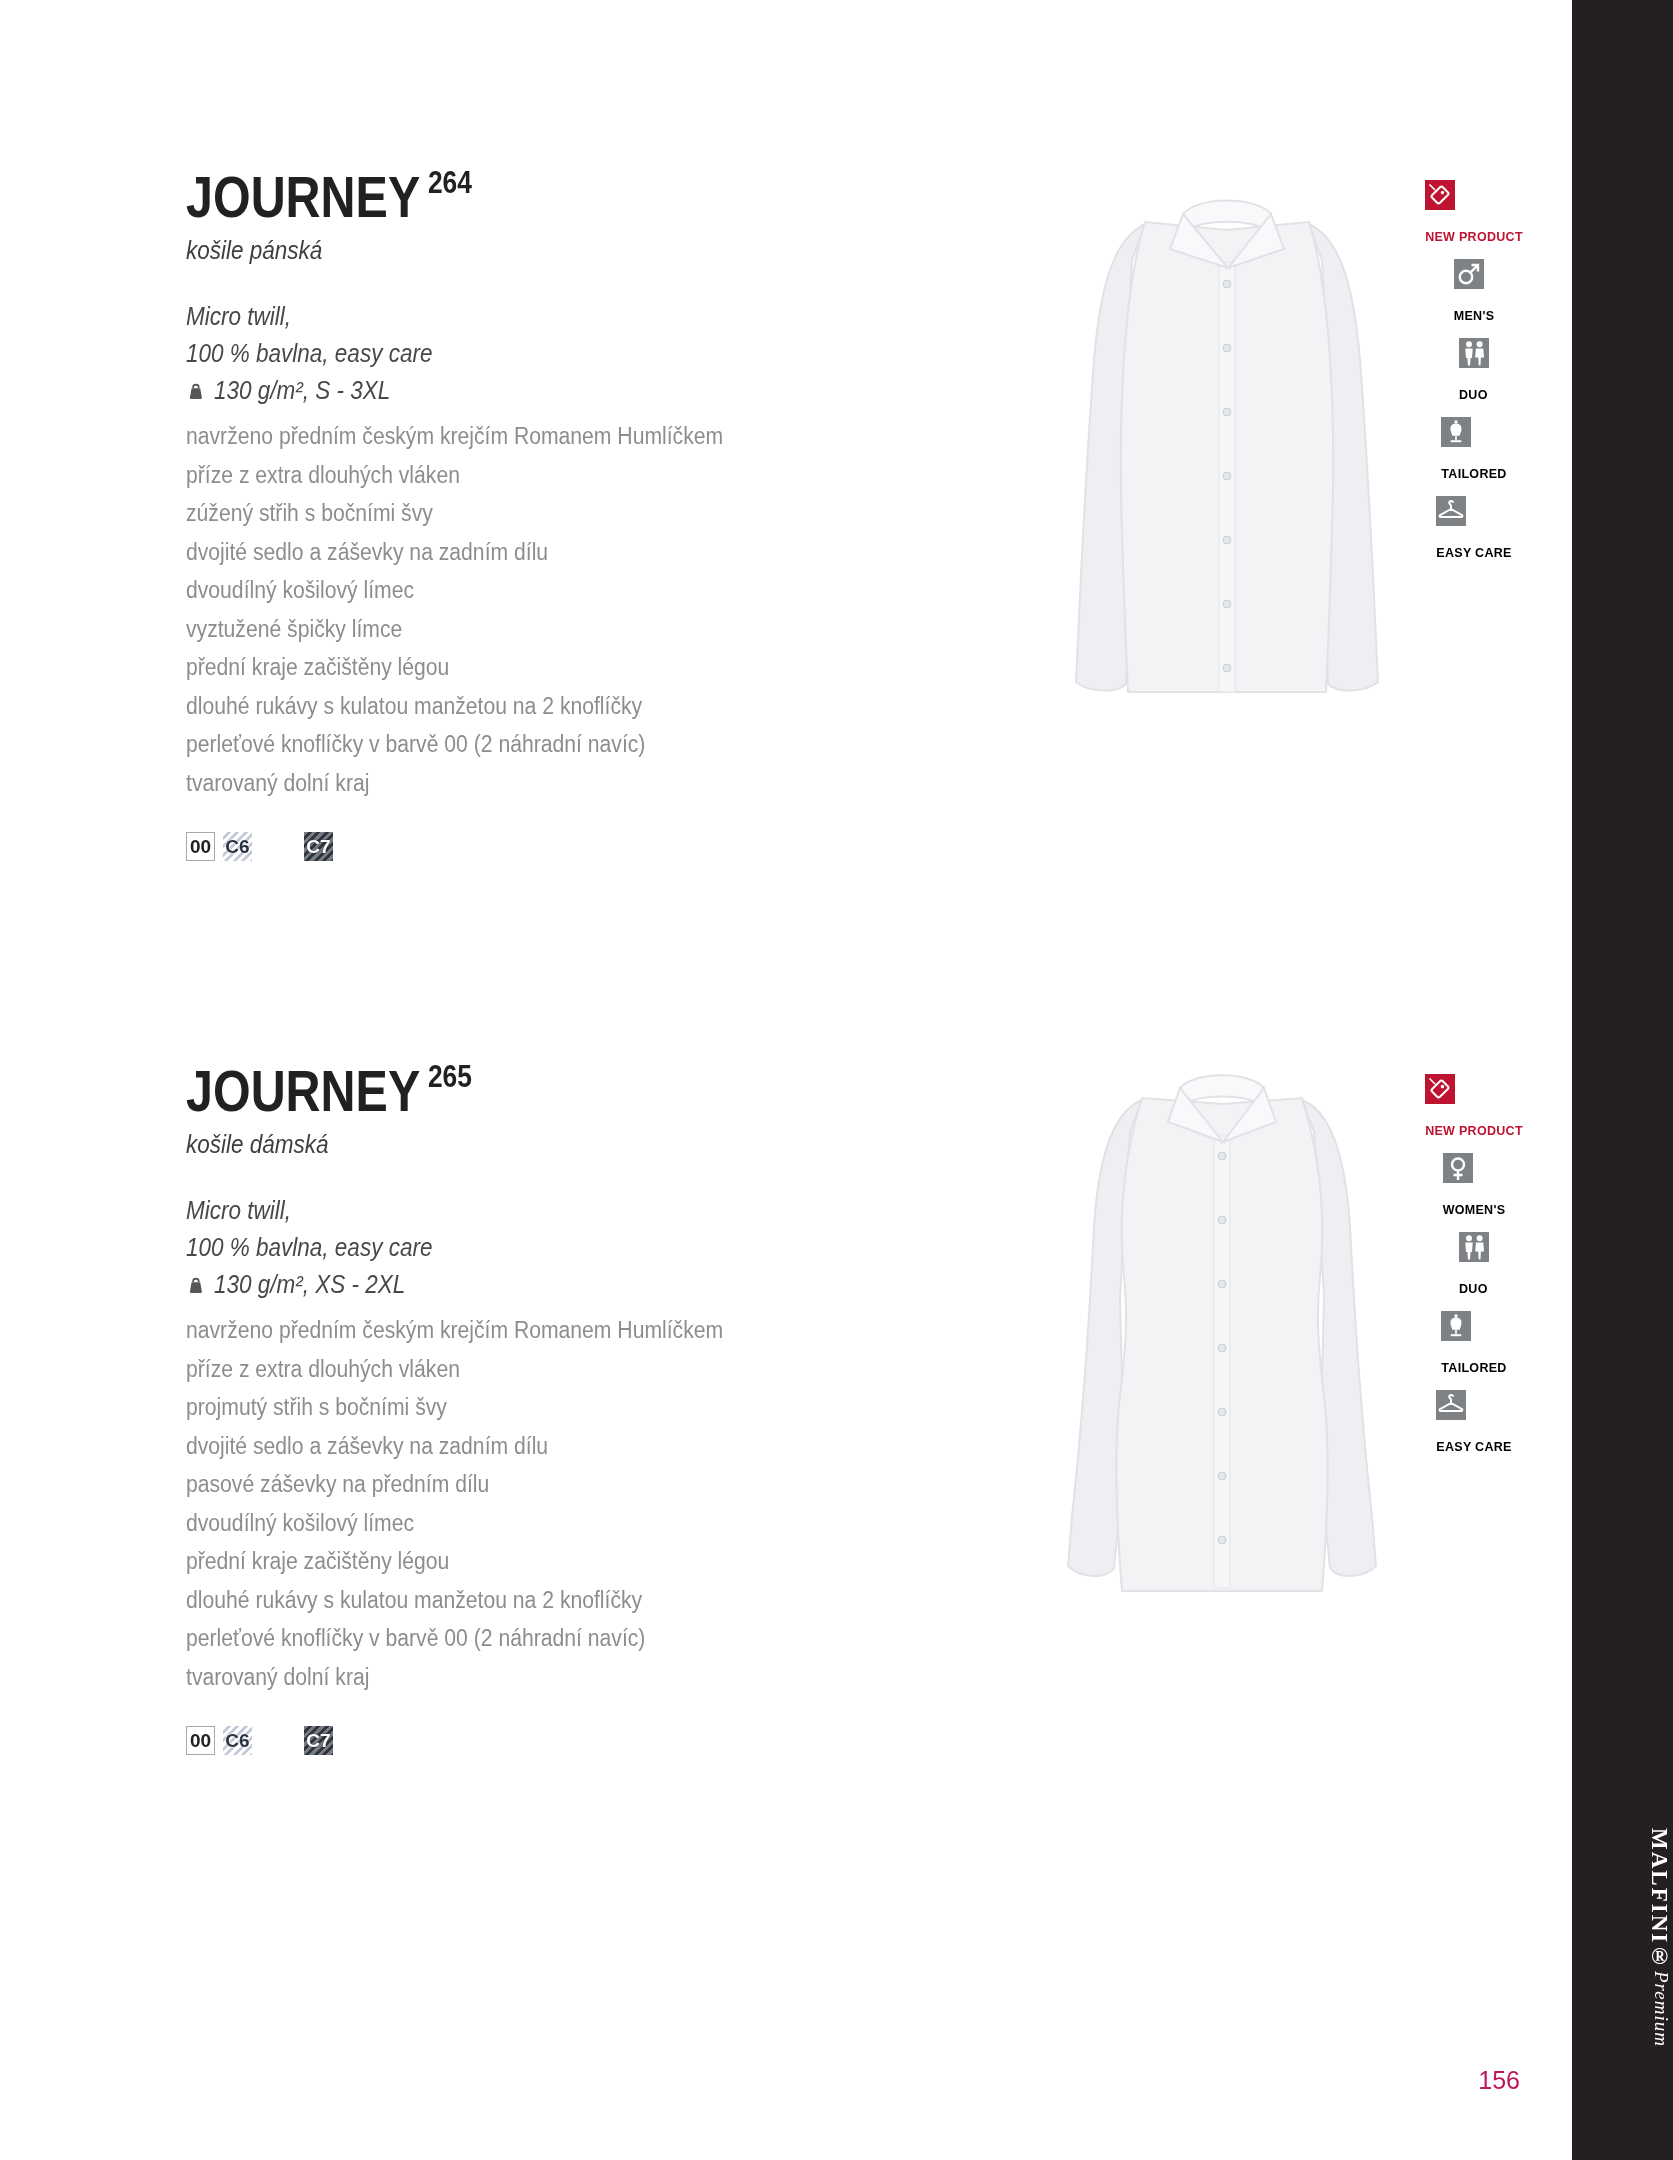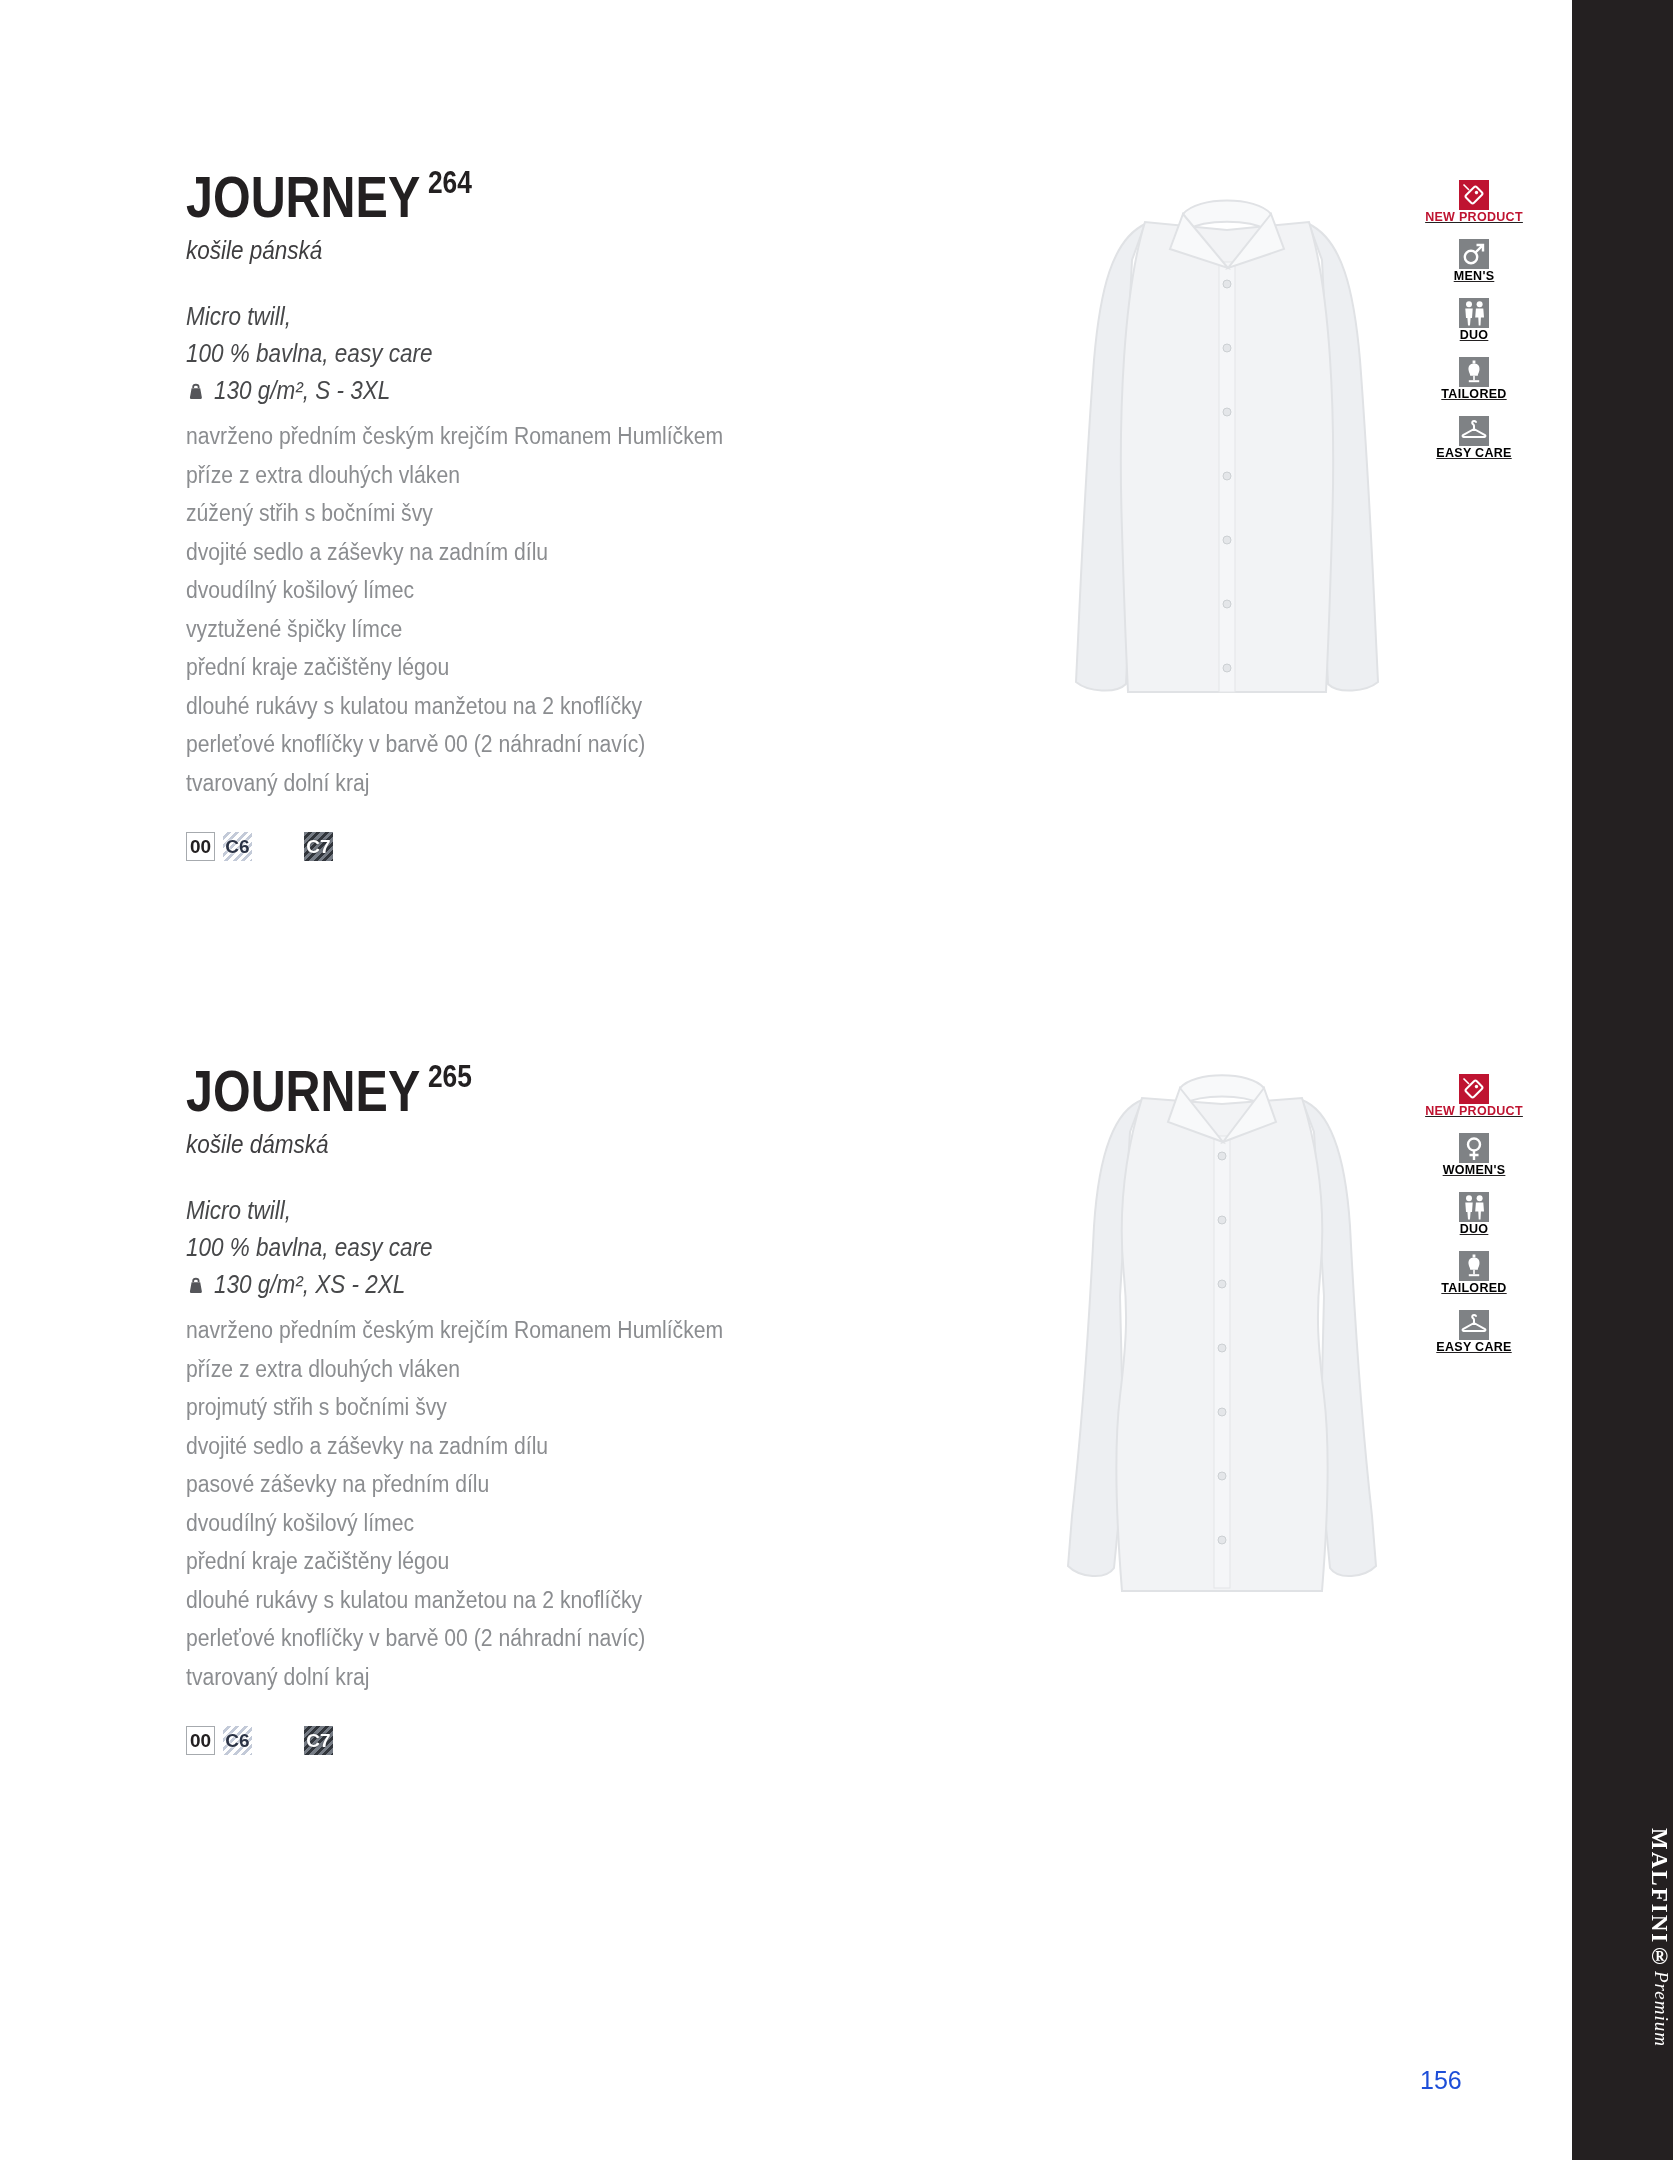--- a/index.html
+++ b/index.html
@@ -6,22 +6,22 @@
   .page{position:relative;width:1673px;height:2160px;background:#ffffff;overflow:hidden;
         font-family:"Liberation Sans",sans-serif;color:#232021;}
 
   
   .sidebar{position:absolute;left:1572px;top:0;width:101px;height:2160px;background:#242021;}
   .sidebar-text{position:absolute;top:1828px;left:0;width:100%;display:flex;justify-content:center;
         writing-mode:vertical-rl;color:#ffffff;font-family:"Liberation Serif",serif;}
   .sidebar-text .brand{display:block;font-weight:bold;font-size:23px;letter-spacing:2px;line-height:27px;}
   .sidebar-text .edition{display:block;font-style:italic;font-size:19px;letter-spacing:1px;line-height:23px;}
 
-  .pagenum{position:absolute;left:1420px;top:2066px;width:100px;
-        font-size:25px;color:#1d4ed8;}
+  .pagenum{position:absolute;left:1420px;top:2066px;width:100px;text-align:right;
+        font-size:25px;color:#be185d;}
 
   
   .product{position:absolute;left:0;width:1572px;height:900px;}
   .product.p1{top:172px;}
   .product.p2{top:1066px;}
 
   .title{position:absolute;left:186px;top:-8px;white-space:nowrap;transform:scaleX(.85);
         transform-origin:left top;color:#232021;}
   .title .name{font-size:57px;font-weight:bold;letter-spacing:0;}
   .title .code{font-size:31px;font-weight:bold;position:relative;top:-24px;margin-left:9px;}
@@ -41,21 +41,21 @@
   .swatch{width:29px;height:29px;box-sizing:border-box;display:flex;align-items:center;justify-content:center;
         font-size:19px;font-weight:bold;}
   .swatch.s0{background:#ffffff;border:1px solid #a6aaae;color:#232021;}
   .swatch.s1{background:repeating-linear-gradient(135deg,#ffffff 0 3px,#c3cad8 3px 6px);
         color:#2b3345;text-shadow:0 0 2px #fff,0 0 2px #fff;}
   .swatch.s2{background:repeating-linear-gradient(135deg,#767c85 0 3px,#31353b 3px 6px);
         color:#ffffff;text-shadow:0 0 2px #2c3036;margin-left:44px;}
 
   .badges{position:absolute;left:1414px;top:8px;width:120px;display:flex;flex-direction:column;
         gap:15px;align-items:center;}
-  .badge{display:flex;flex-direction:column;align-items:center;gap:0;text-decoration:underline;}
+  .badge{display:flex;flex-direction:column;gap:20px;}
   .badge .iconbox{width:30px;height:30px;background:#7f8285;display:flex;align-items:center;justify-content:center;}
   .badge.red .iconbox{background:#bf1431;}
   .badge .blabel{font-size:12.5px;font-weight:bold;color:#000000;letter-spacing:.3px;white-space:nowrap;}
   .badge.red .blabel{color:#bf1431;}
 
   .shirt{position:absolute;}
   .p1 .shirt{left:1012px;top:-2px;}
   .p2 .shirt{left:1002px;top:-20px;}
 
   .footnote{position:absolute;left:177px;top:1972px;display:flex;align-items:center;gap:13px;}

